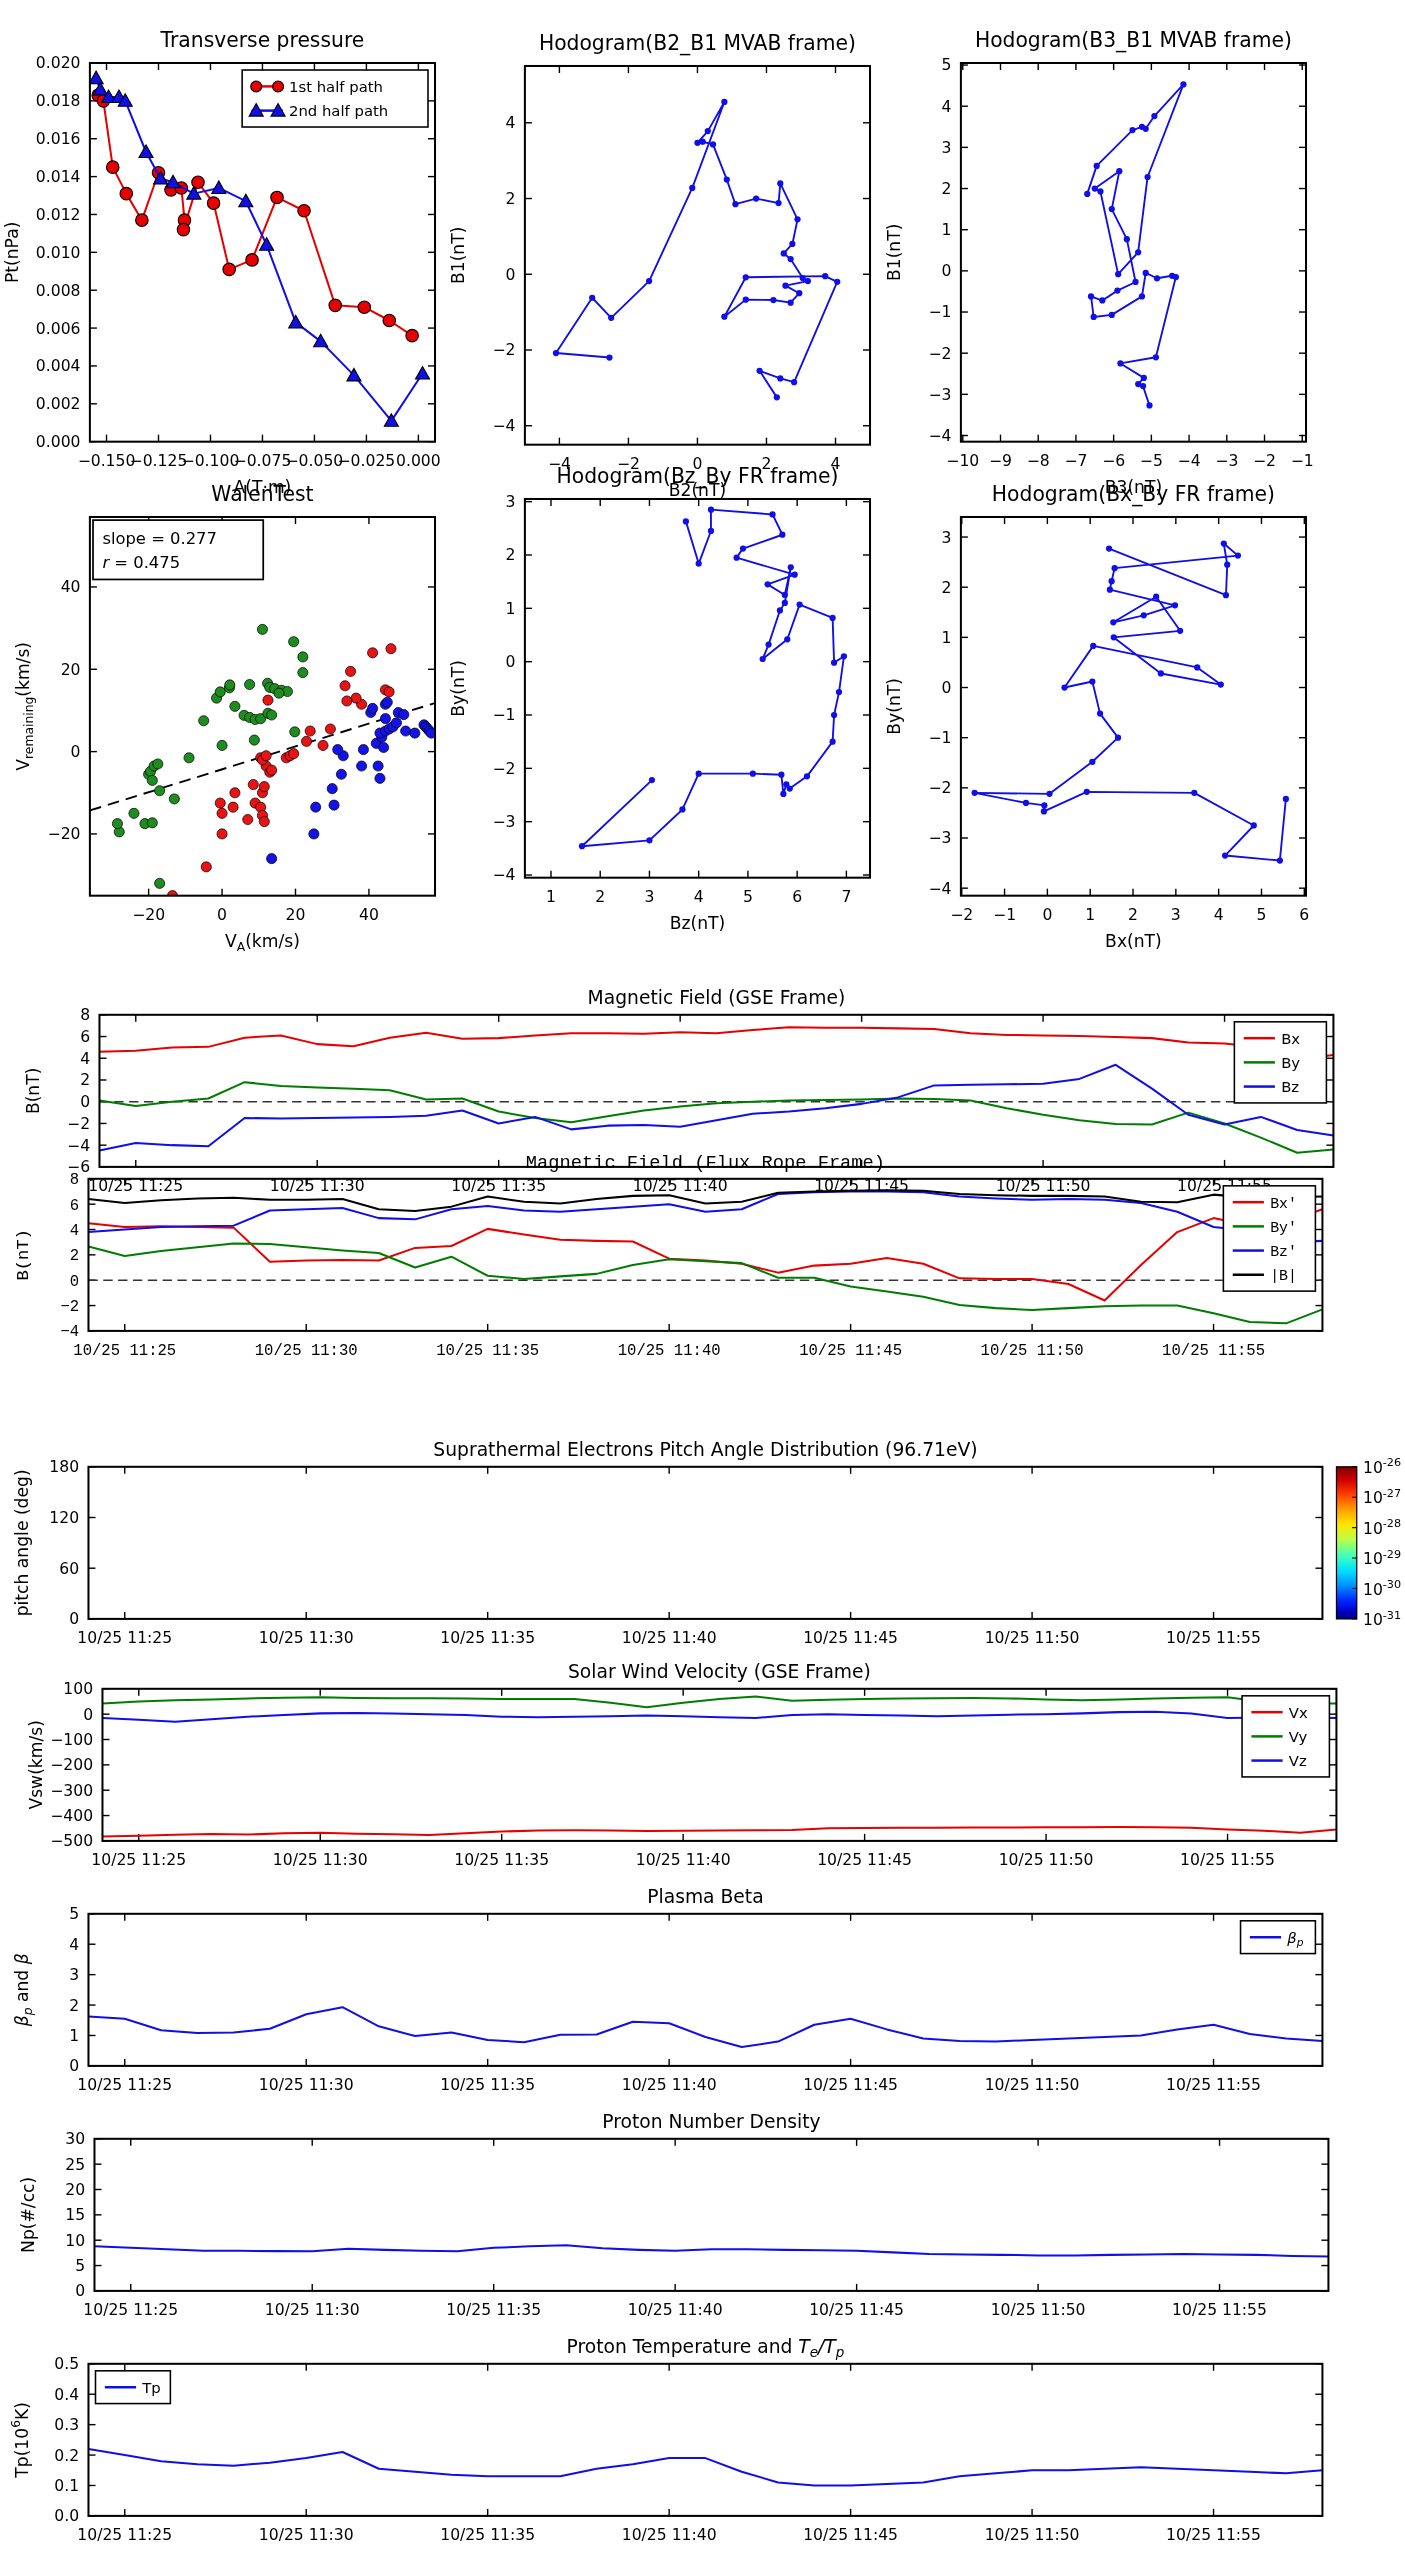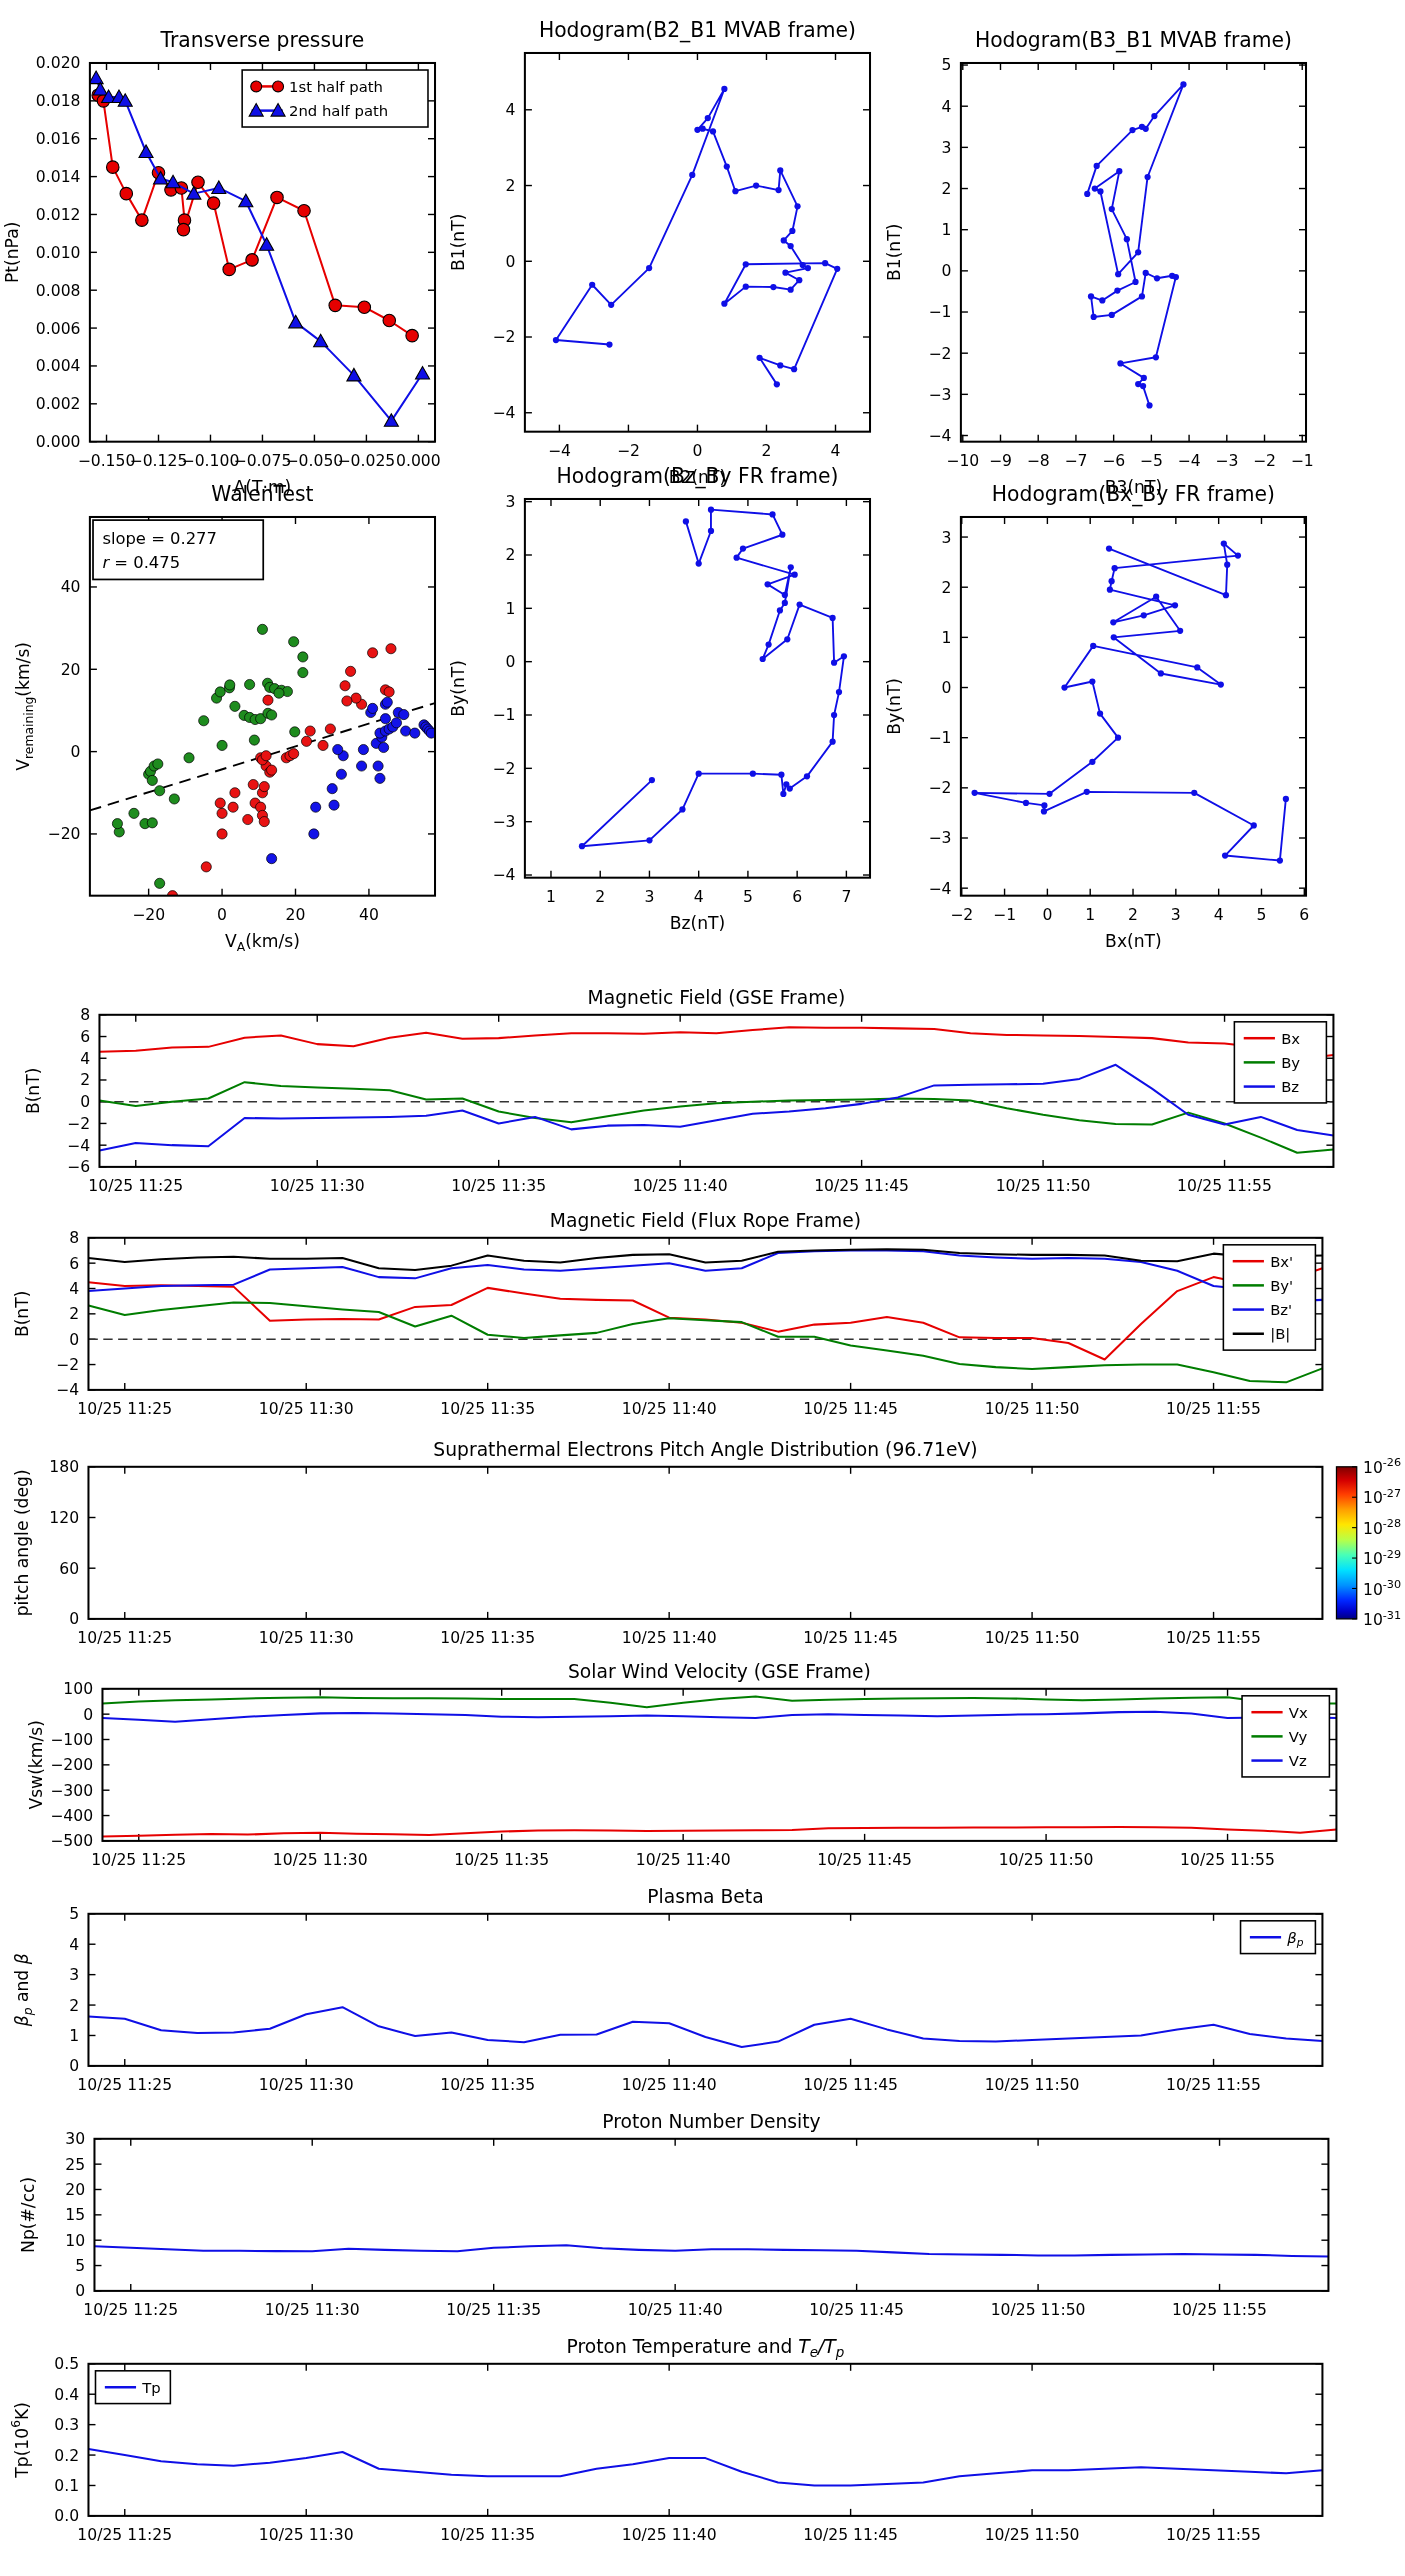--- a/index.html
+++ b/index.html
@@ -120,21 +120,21 @@
           <circle cx="323" cy="90" r="7" fill="#e60000" stroke="#000" stroke-width="1.4"></circle>
           <circle cx="351" cy="90" r="7" fill="#e60000" stroke="#000" stroke-width="1.4"></circle>
           <text x="365" y="97" font-size="19" text-anchor="start"><tspan dy="0">1st half path</tspan></text>
           <line x1="317" y1="121" x2="357" y2="121" stroke="#0f0fe6" stroke-width="3.2"></line>
           <polygon points="323,112 314,128 332,128" fill="#0f0fe6" stroke="#000" stroke-width="1.4"></polygon>
           <polygon points="351,112 342,128 360,128" fill="#0f0fe6" stroke="#000" stroke-width="1.4"></polygon>
           <text x="365" y="128" font-size="19" text-anchor="start"><tspan dy="0">2nd half path</tspan></text>
         </g>
         <rect x="110" y="60" width="442" height="485" fill="none" stroke="#000" stroke-width="2.6"></rect>
       </svg></div>
-  <div class="panel" style="left: 439px; top: 6px;"><svg width="513" height="500" viewBox="0 0 657 640">
+  <div class="panel" style="left: 439px; top: 19px;"><svg width="513" height="500" viewBox="0 0 657 640">
         <clipPath id="clip-hodogram_b2b1">
           <rect x="110" y="60" width="442" height="485"></rect>
         </clipPath>
         <text x="331" y="40" font-size="26" text-anchor="middle"><tspan dy="0">Hodogram(B2_B1 MVAB frame)</tspan></text>
         <text x="331" y="611" font-size="22" text-anchor="middle"><tspan dy="0">B2(nT)</tspan></text>
         <text x="32" y="302.5" font-size="22" text-anchor="middle" transform="rotate(-90 32 302.5)"><tspan dy="0">B1(nT)</tspan></text>
         <line x1="154.2" y1="60" x2="154.2" y2="69" stroke="#000" stroke-width="1.8"></line>
         <line x1="154.2" y1="545" x2="154.2" y2="536" stroke="#000" stroke-width="1.8"></line>
         <text x="154.2" y="576" font-size="20" text-anchor="middle"><tspan dy="0">−4</tspan></text>
         <line x1="242.6" y1="60" x2="242.6" y2="69" stroke="#000" stroke-width="1.8"></line>
@@ -711,21 +711,21 @@
           <rect x="1565" y="69" width="118" height="104" fill="#fff" stroke="#000" stroke-width="2"></rect>
           <line x1="1577" y1="90" x2="1617" y2="90" stroke="#e60000" stroke-width="3.2"></line>
           <text x="1625" y="97" font-size="19" text-anchor="start"><tspan dy="0">Bx</tspan></text>
           <line x1="1577" y1="121" x2="1617" y2="121" stroke="#007d00" stroke-width="3.2"></line>
           <text x="1625" y="128" font-size="19" text-anchor="start"><tspan dy="0">By</tspan></text>
           <line x1="1577" y1="152" x2="1617" y2="152" stroke="#0f0fe6" stroke-width="3.2"></line>
           <text x="1625" y="159" font-size="19" text-anchor="start"><tspan dy="0">Bz</tspan></text>
         </g>
         <rect x="110" y="60" width="1582" height="195" fill="none" stroke="#000" stroke-width="2.6"></rect>
       </svg></div>
-  <div class="panel" style="left: 2.3px; top: 1191px;"><svg width="1403" height="273" viewBox="0 0 1797 350">
+  <div class="panel" style="left: 2.3px; top: 1132px; font-family: Liberation Mono, monospace;"><svg width="1403" height="273" viewBox="0 0 1797 350">
         <clipPath id="clip-fr">
           <rect x="110" y="60" width="1582" height="195"></rect>
         </clipPath>
         <text x="901" y="46" font-size="24" text-anchor="middle"><tspan dy="0">Magnetic Field (Flux Rope Frame)</tspan></text>
         <text x="32" y="157.5" font-size="22" text-anchor="middle" transform="rotate(-90 32 157.5)"><tspan dy="0">B(nT)</tspan></text>
         <line x1="156.52941176470588" y1="60" x2="156.52941176470588" y2="69" stroke="#000" stroke-width="1.8"></line>
         <line x1="156.52941176470588" y1="255" x2="156.52941176470588" y2="246" stroke="#000" stroke-width="1.8"></line>
         <text x="156.52941176470588" y="286" font-size="20" text-anchor="middle"><tspan dy="0">10/25 11:25</tspan></text>
         <line x1="389.1764705882353" y1="60" x2="389.1764705882353" y2="69" stroke="#000" stroke-width="1.8"></line>
         <line x1="389.1764705882353" y1="255" x2="389.1764705882353" y2="246" stroke="#000" stroke-width="1.8"></line>

